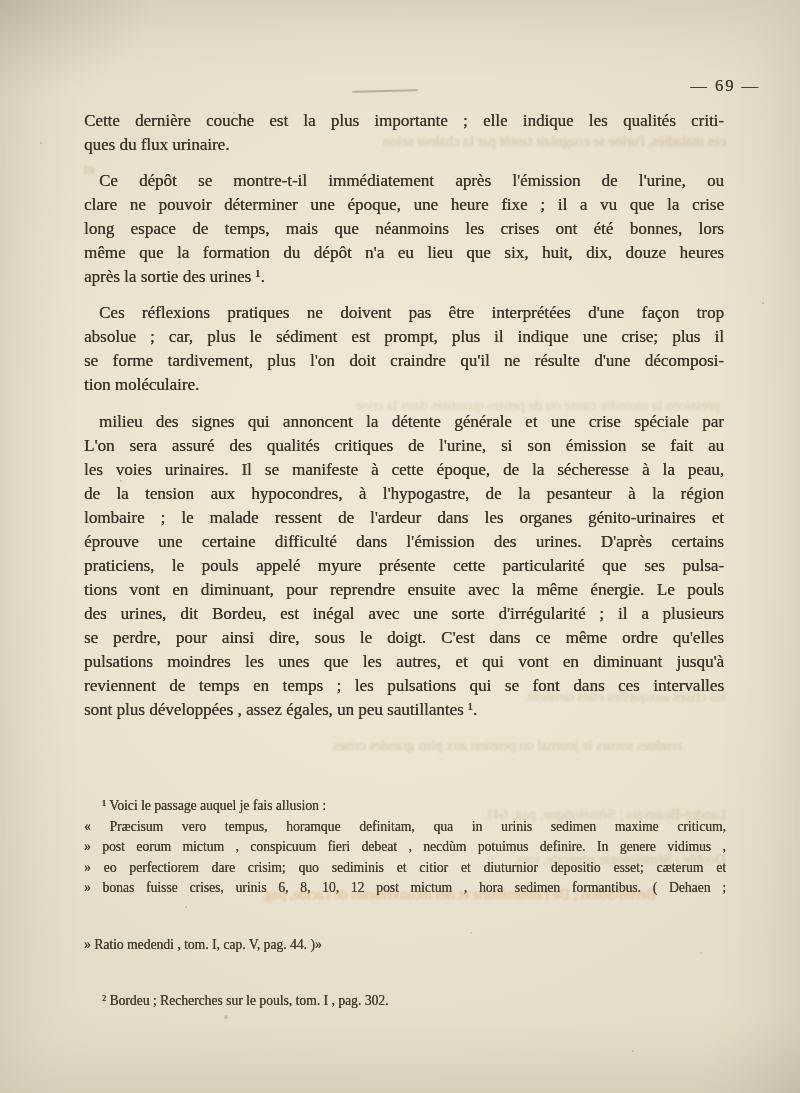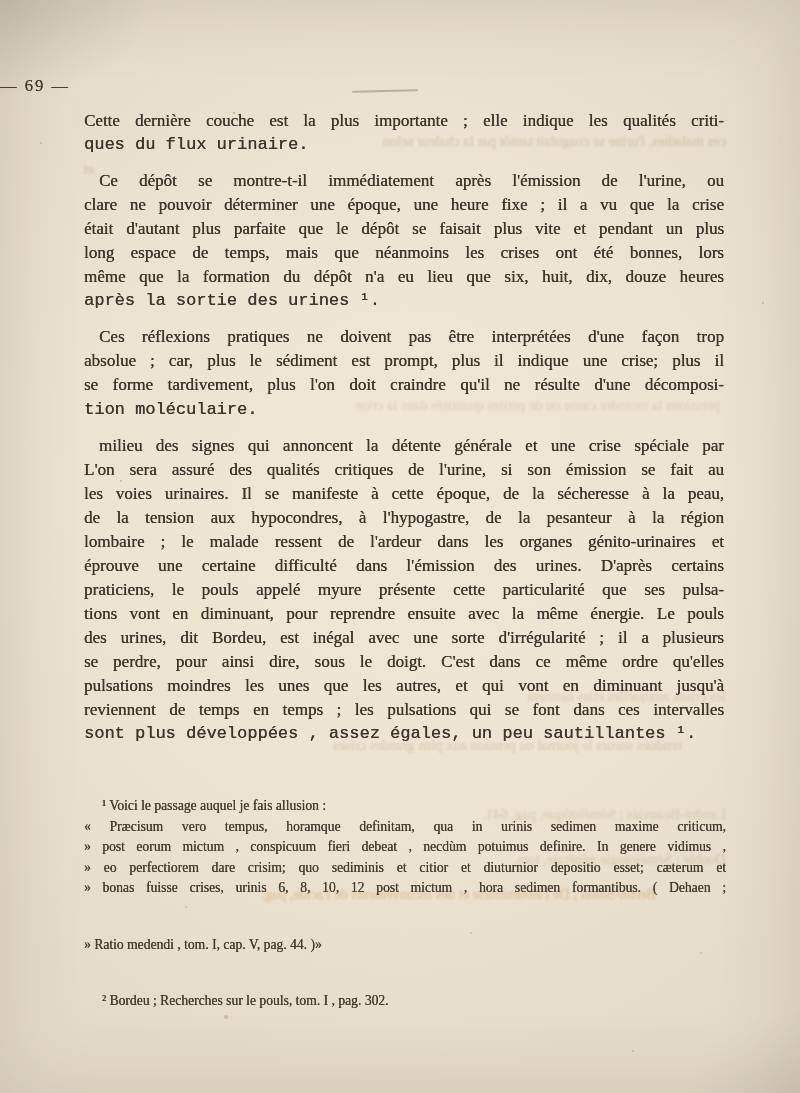--- a/index.html
+++ b/index.html
@@ -22,36 +22,36 @@
       120px 480px 0 0 rgba(120,90,50,0.35),
       225px 1016px 0 1px rgba(150,110,55,0.30),
       632px 1050px 0 0 rgba(140,100,50,0.35),
       762px 302px 0 0 rgba(120,90,50,0.30),
       40px 142px 0 0 rgba(120,90,50,0.25),
       700px 952px 0 0 rgba(120,90,50,0.25),
       470px 932px 0 0 rgba(130,95,50,0.28),
       185px 906px 0 0 rgba(120,90,50,0.25);
   }
   .page-header{
-    position:absolute;top:76px;left:0;width:760px;text-align:left;
+    position:absolute;top:76px;left:0;width:760px;text-align:right;
     font-size:16.5px;color:#453b2f;letter-spacing:2px;
     text-shadow:0.2px 0 0 currentColor;
   }
   .header-smudge{
     position:absolute;top:90px;left:352px;width:66px;height:2px;
     background:rgba(70,58,42,0.30);transform:rotate(-1.5deg);border-radius:2px;
     filter:blur(0.4px);
   }
   .body-text{
     position:absolute;top:109px;left:84px;width:640px;
     font-size:17px;line-height:24.05px;color:#3e362c;
     text-shadow:0.25px 0 0 currentColor;
   }
   .line{text-align:justify;text-align-last:justify;white-space:normal;}
-  .line.last{text-align-last:left;font-family:Liberation Mono, monospace;}
+  .line.last{text-align-last:left;}
   .para.indent .line:first-child{text-indent:15px;margin-top:12px;}
   .footnotes{
     position:absolute;top:760px;left:84px;width:642px;
     font-size:13.6px;line-height:20.5px;color:#463d31;
     text-shadow:0.2px 0 0 currentColor;
   }
   .fline{text-align:justify;text-align-last:justify;}
   .fline.nojust{text-align-last:left;margin-top:36px;}
   .fline.indent{text-indent:18px;}
   .bleed{
@@ -86,21 +86,20 @@
   <div class="header-smudge"></div>
 
   <div class="body-text">
       <div class="para">
         <div class="line">Cette dernière couche est la plus importante ; elle indique les qualités criti-</div>
         <div class="line last">ques du flux urinaire.</div>
       </div>
       <div class="para indent">
         <div class="line">Ce dépôt se montre-t-il immédiatement après l'émission de l'urine, ou</div>
         <div class="line">clare ne pouvoir déterminer une époque, une heure fixe ; il a vu que la crise</div>
-        <div class="line">était d'autant plus parfaite que le dépôt se faisait plus vite et pendant un plus</div>
         <div class="line">long espace de temps, mais que néanmoins les crises ont été bonnes, lors</div>
         <div class="line">même que la formation du dépôt n'a eu lieu que six, huit, dix, douze heures</div>
         <div class="line last">après la sortie des urines ¹.</div>
       </div>
       <div class="para indent">
         <div class="line">Ces réflexions pratiques ne doivent pas être interprétées d'une façon trop</div>
         <div class="line">absolue ; car, plus le sédiment est prompt, plus il indique une crise; plus il</div>
         <div class="line">se forme tardivement, plus l'on doit craindre qu'il ne résulte d'une décomposi-</div>
         <div class="line last">tion moléculaire.</div>
       </div>

